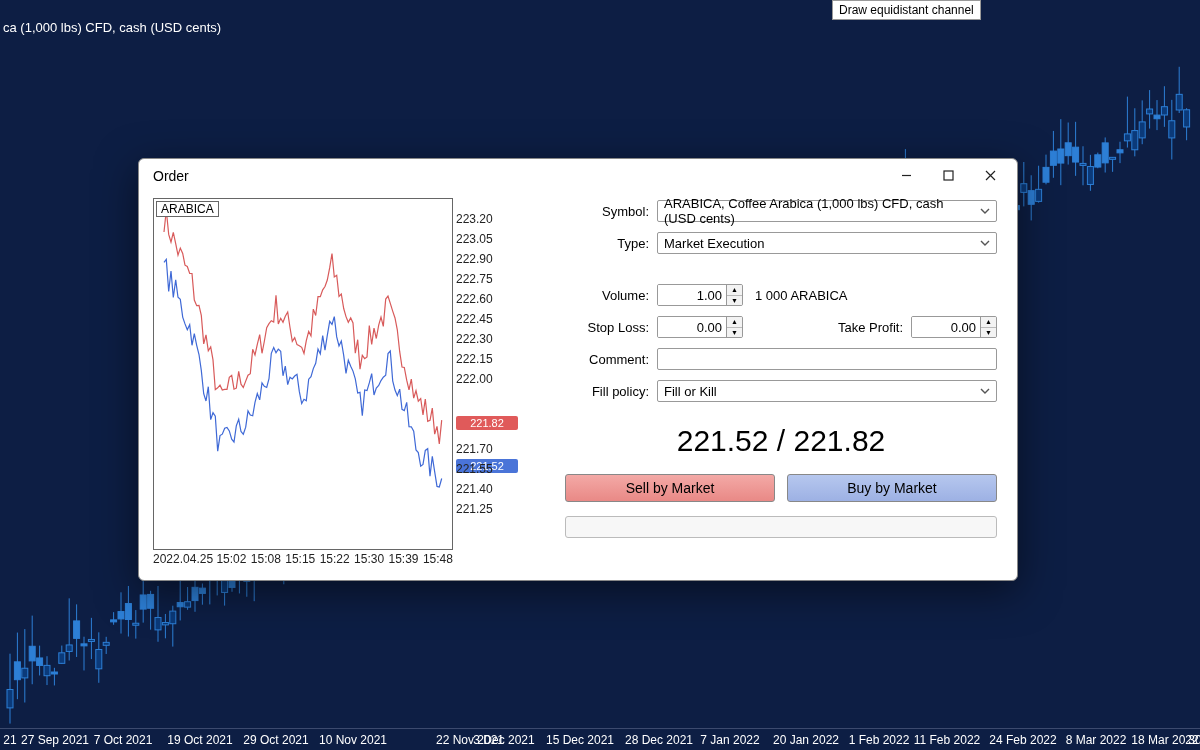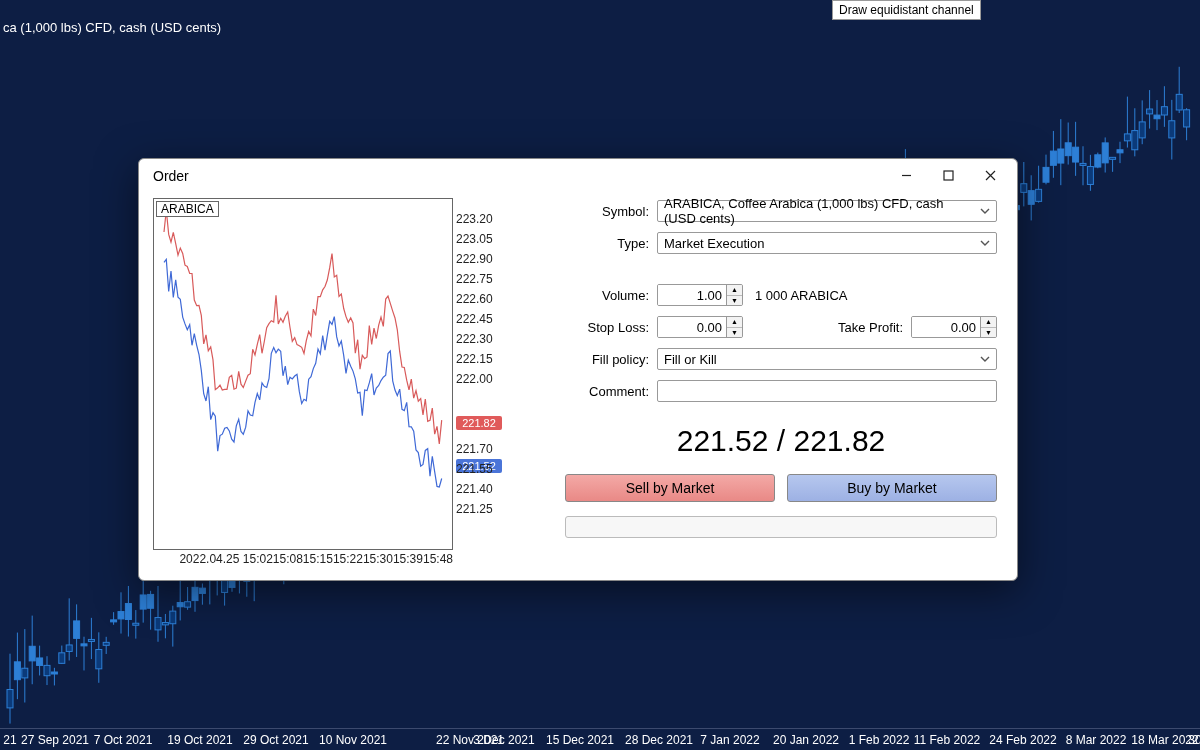--- a/index.html
+++ b/index.html
@@ -33,24 +33,24 @@
 
   .dialog-body { flex:1; display:flex; padding:6px 14px 14px 14px; gap:12px; }
 
   
   .tick-panel { width:350px; display:flex; flex-direction:column; }
   .tick-area { position:relative; border:1px solid #666; height:352px; background:#fff; }
   .tick-area .sym-label { position:absolute; top:2px; left:2px; background:#fff; border:1px solid #666; padding:0 4px; font-size:12px; z-index:2;}
   .tick-area svg { position:absolute; left:0; top:0; }
   .tick-yaxis { position:absolute; right:-50px; top:0; height:100%; width:50px; font-size:12px; color:#222; }
   .tick-yaxis div { position:absolute; left:4px; transform:translateY(-50%); }
-  .tick-badge { position:absolute; left:0; width:46px; text-align:center; font-size:11px; color:#fff; border-radius:2px; padding:1px 0;}
+  .tick-badge { position:absolute; left:0; width:62px; text-align:center; font-size:11px; color:#fff; border-radius:2px; padding:1px 0;}
   .tick-badge.ask { background:#e05a5a; }
   .tick-badge.bid { background:#4a74d8; }
-  .tick-xaxis { font-size:12px; color:#222; display:flex; justify-content:flex-end; padding-top:2px; }
+  .tick-xaxis { font-size:12px; color:#222; display:flex; justify-content:space-between; padding-top:2px; }
 
   
   .form { flex:1; padding-left:50px; padding-right:6px; display:flex; flex-direction:column; gap:6px; }
   .row { display:flex; align-items:center; min-height:26px; gap:8px; }
   .row label { width:84px; text-align:right; font-size:13px; }
   .select, .tinput {
     flex:1; border:1px solid #999; background:#fff; height:22px; font-size:13px; padding:0 6px;
     display:flex; align-items:center; justify-content:space-between; border-radius:2px;
   }
   .select .chev { margin-left:6px; }
@@ -527,34 +527,34 @@
         <span class="tp-label">Take Profit:</span>
         <div class="spin inline-block">
           <input value="0.00" style="">
           <div class="btns">
               <div>▲</div>
               <div>▼</div>
             </div>
         </div>
       </div>
       <div class="row">
+        <label>Comment:</label>
+        <div class="tinput">
+          <input style="border: none; width: 100%; outline: none; font-size: 13px;" value="">
+        </div>
+      </div>
+      <div class="row">
         <label>Fill policy:</label>
         <div class="select">
           <span>Fill or Kill</span>
           <span class="chev"><svg viewBox="0 0 10 10">
                 <path d="M1 3 L5 7 L9 3"></path>
               </svg></span>
         </div>
       </div>
-      <div class="row">
-        <label>Comment:</label>
-        <div class="tinput">
-          <input style="border: none; width: 100%; outline: none; font-size: 13px;" value="">
-        </div>
-      </div>
 
       <div class="price-display">221.52 / 221.82</div>
 
       <div class="btn-row">
         <div class="big-btn sell">Sell by Market</div>
         <div class="big-btn buy">Buy by Market</div>
       </div>
       <div class="status-bar"></div>
     </div>
   </div>

